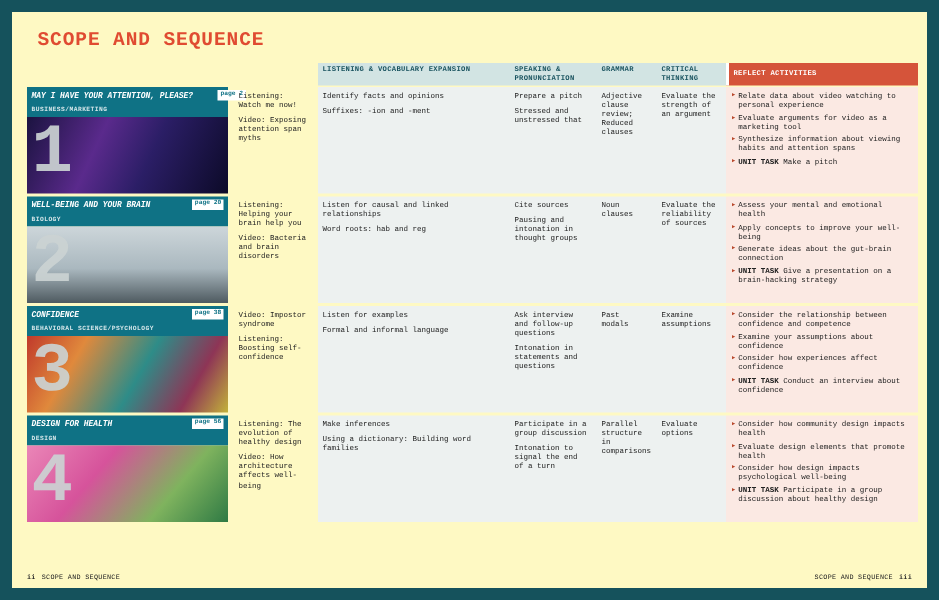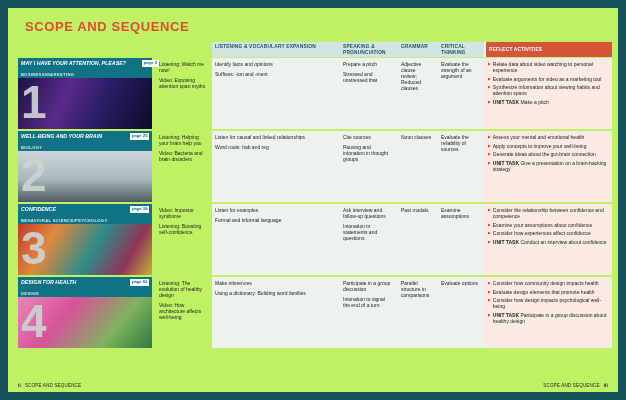--- a/index.html
+++ b/index.html
@@ -1,22 +1,22 @@
 <!DOCTYPE html>
 <html><head>
 <meta charset="utf-8">
 <style>
   html,body{margin:0;padding:0;background:#ffffff;}
   .page{
     position:relative;
     width:626px;height:400px;
     box-sizing:border-box;
     border:8px solid #15525c;
-    background:#bef264;
-    font-family:Liberation Sans, sans-serif;
+    background:#fef9c3;
+    font-family:Liberation Mono, monospace;
     overflow:hidden;
   }
   .page-title{
     position:absolute;left:17px;top:11px;
     font-size:13px;font-weight:bold;letter-spacing:.6px;
     color:#e04b31;
   }
   .sstable{position:absolute;left:10px;top:34px;width:594px;}
   .hrow,.urow{display:grid;grid-template-columns:138px 56px 128px 58px 40px 46px 128px;}
   .hrow{height:15px;margin-bottom:1px;}

